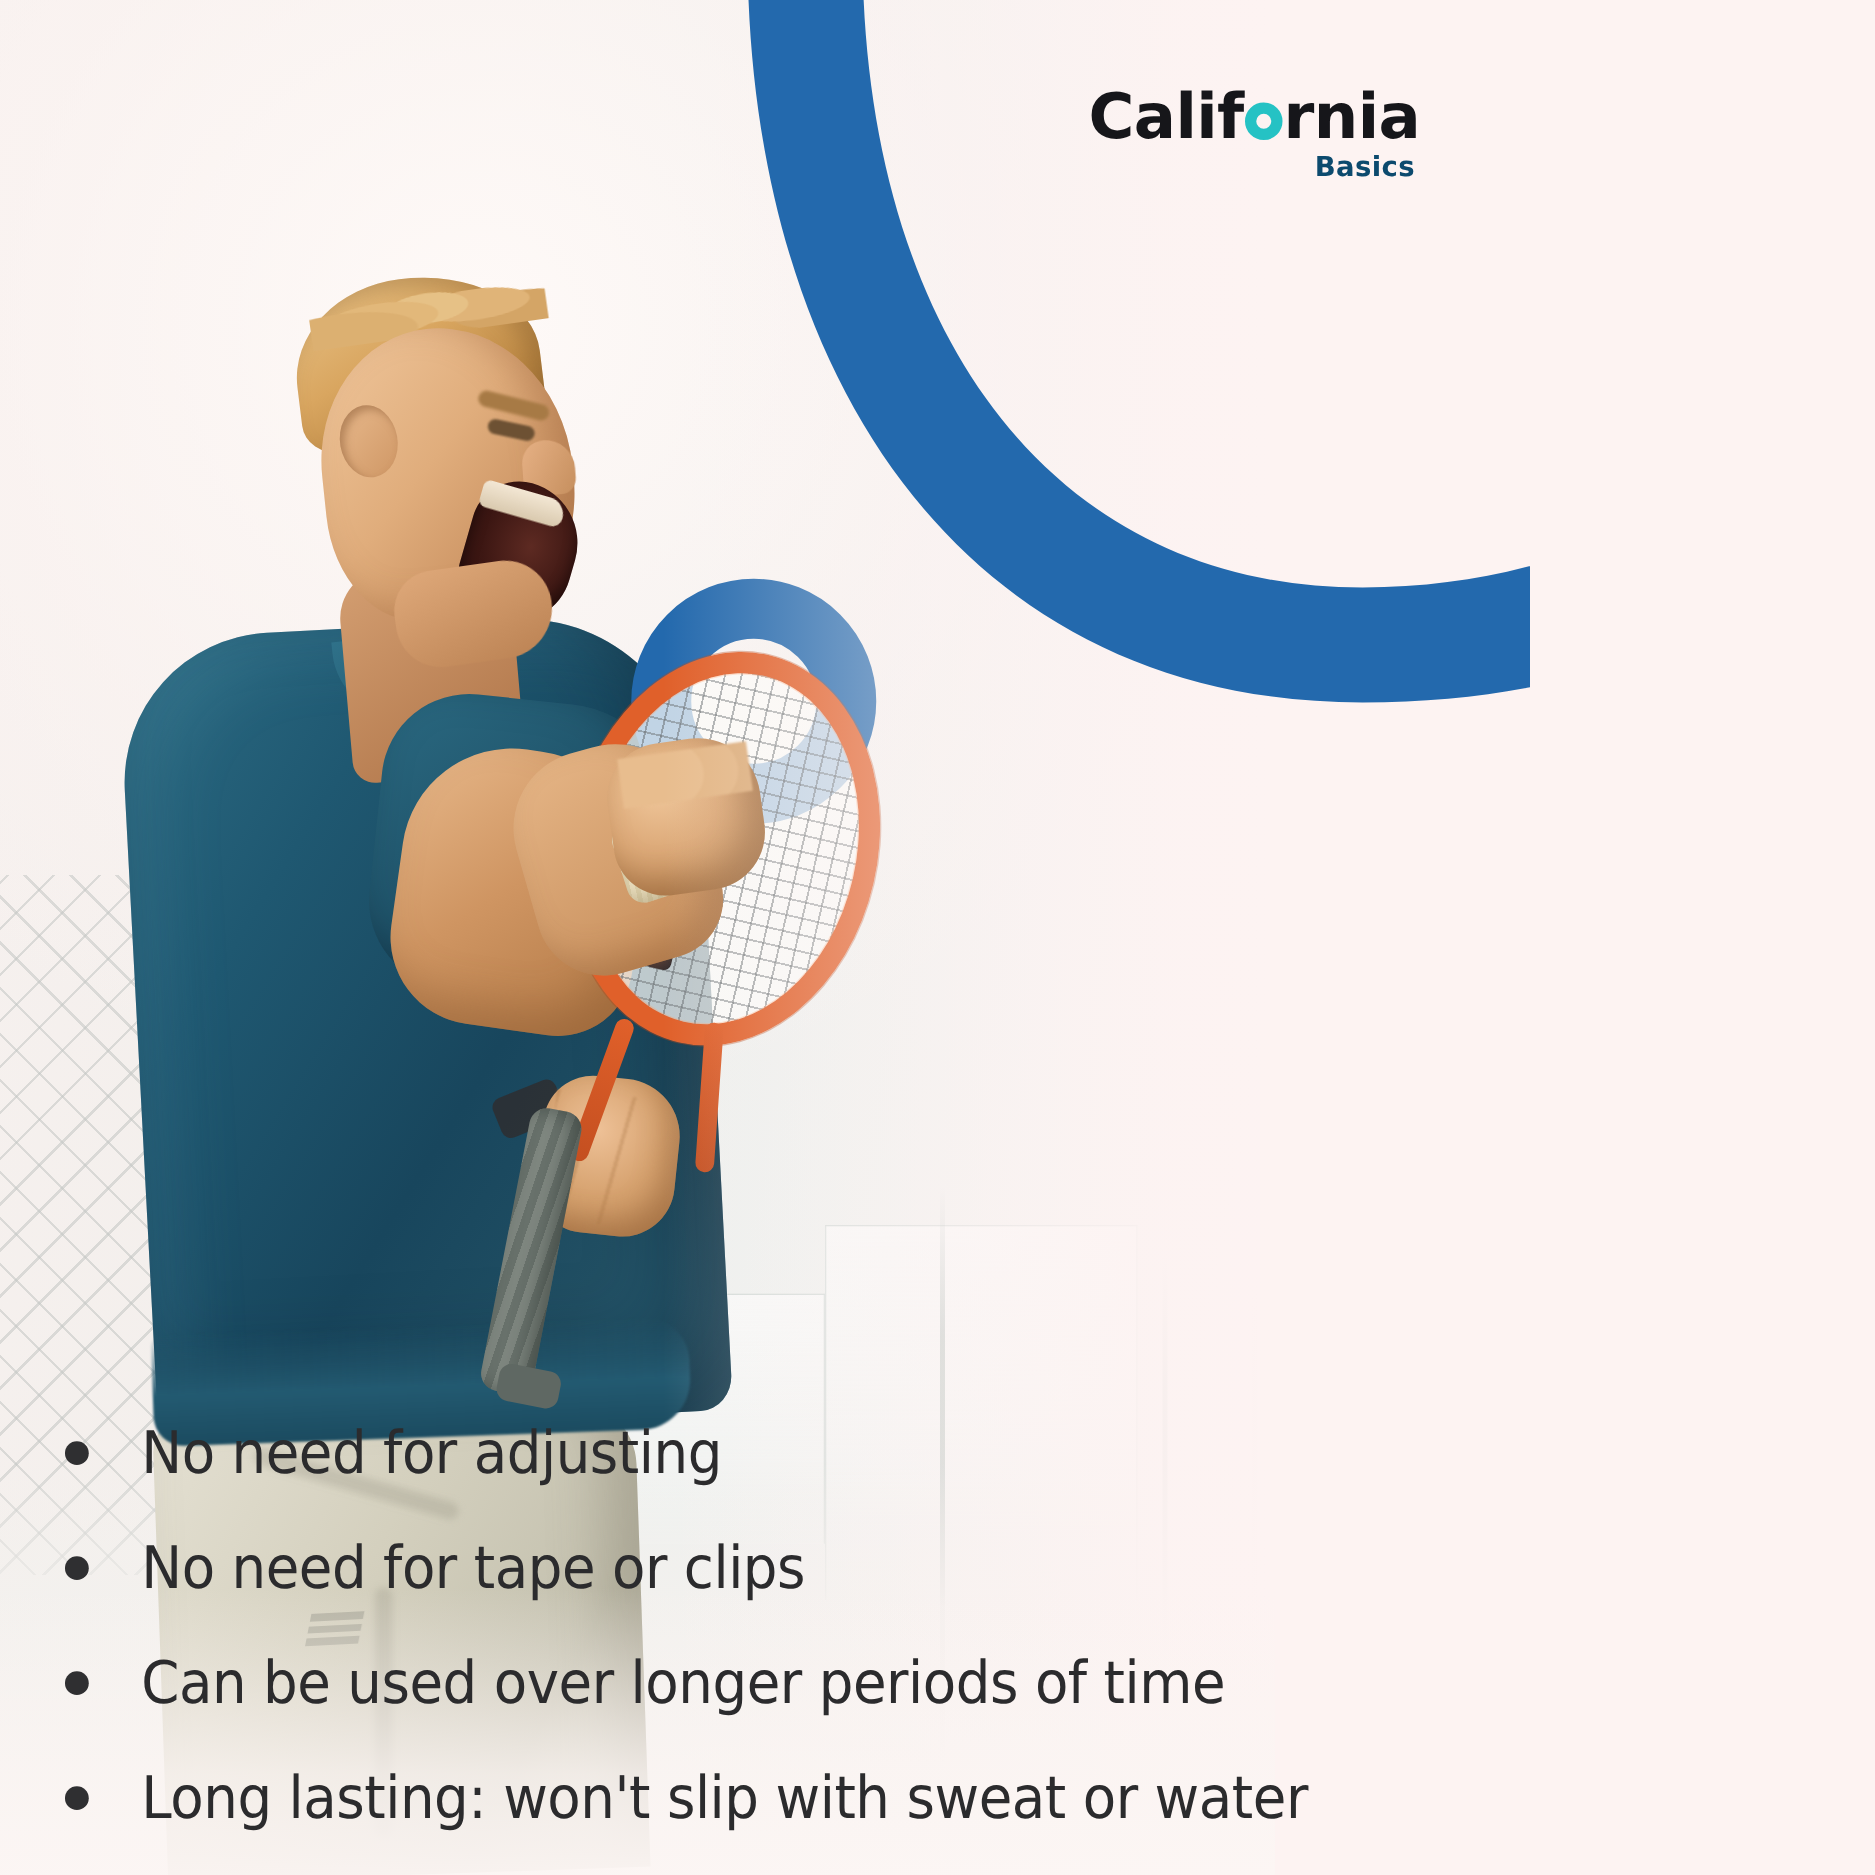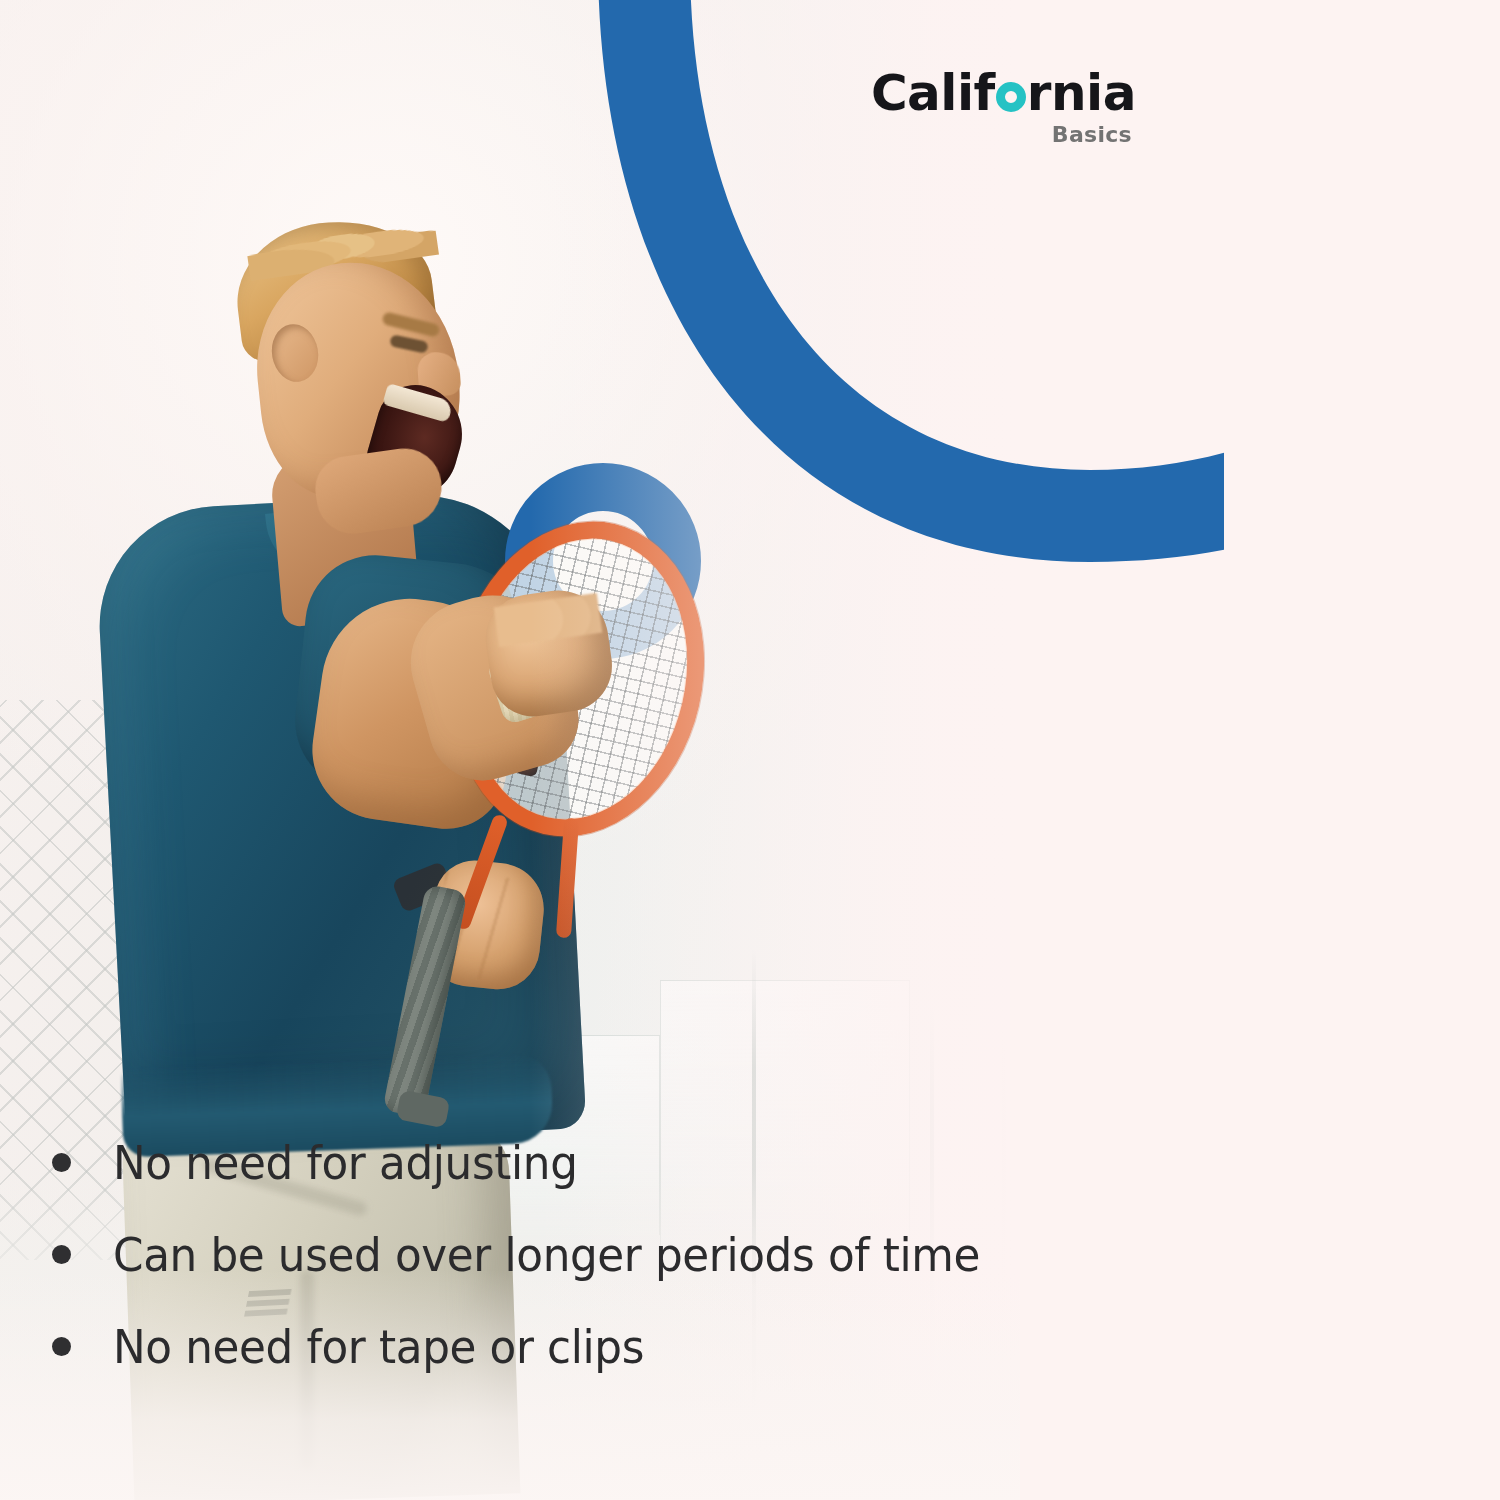--- a/index.html
+++ b/index.html
@@ -417,21 +417,21 @@
     border: 9px solid #25c2c4;
     border-radius: 50%;
     vertical-align: -2px;
     margin: 0 1px;
   }
   .logo-sub {
     font-family: "DejaVu Sans", sans-serif;
     font-size: 22px;
     font-weight: 700;
     letter-spacing: .3px;
-    color: #737373;
+    color: #0c4a6e;
     margin-top: 4px;
     margin-right: 4px;
   }
 
   
   .headline {
     position: absolute;
     right: 72px;
     top: 648px;
     width: 800px;
@@ -564,21 +564,25 @@
   </div>
 
 
   <div class="bullets">
     <div class="bullet-row">
       <span class="bullet-dot"></span>
       <span class="bullet-text">No need for adjusting</span>
     </div>
     <div class="bullet-row">
       <span class="bullet-dot"></span>
+      <span class="bullet-text">No need for tape or clips</span>
+    </div>
+    <div class="bullet-row">
+      <span class="bullet-dot"></span>
       <span class="bullet-text">Can be used over longer periods of time</span>
     </div>
     <div class="bullet-row">
       <span class="bullet-dot"></span>
-      <span class="bullet-text">No need for tape or clips</span>
+      <span class="bullet-text">Long lasting: won't slip with sweat or water</span>
     </div>
   </div>
 
 </div>
 
 </body></html>

